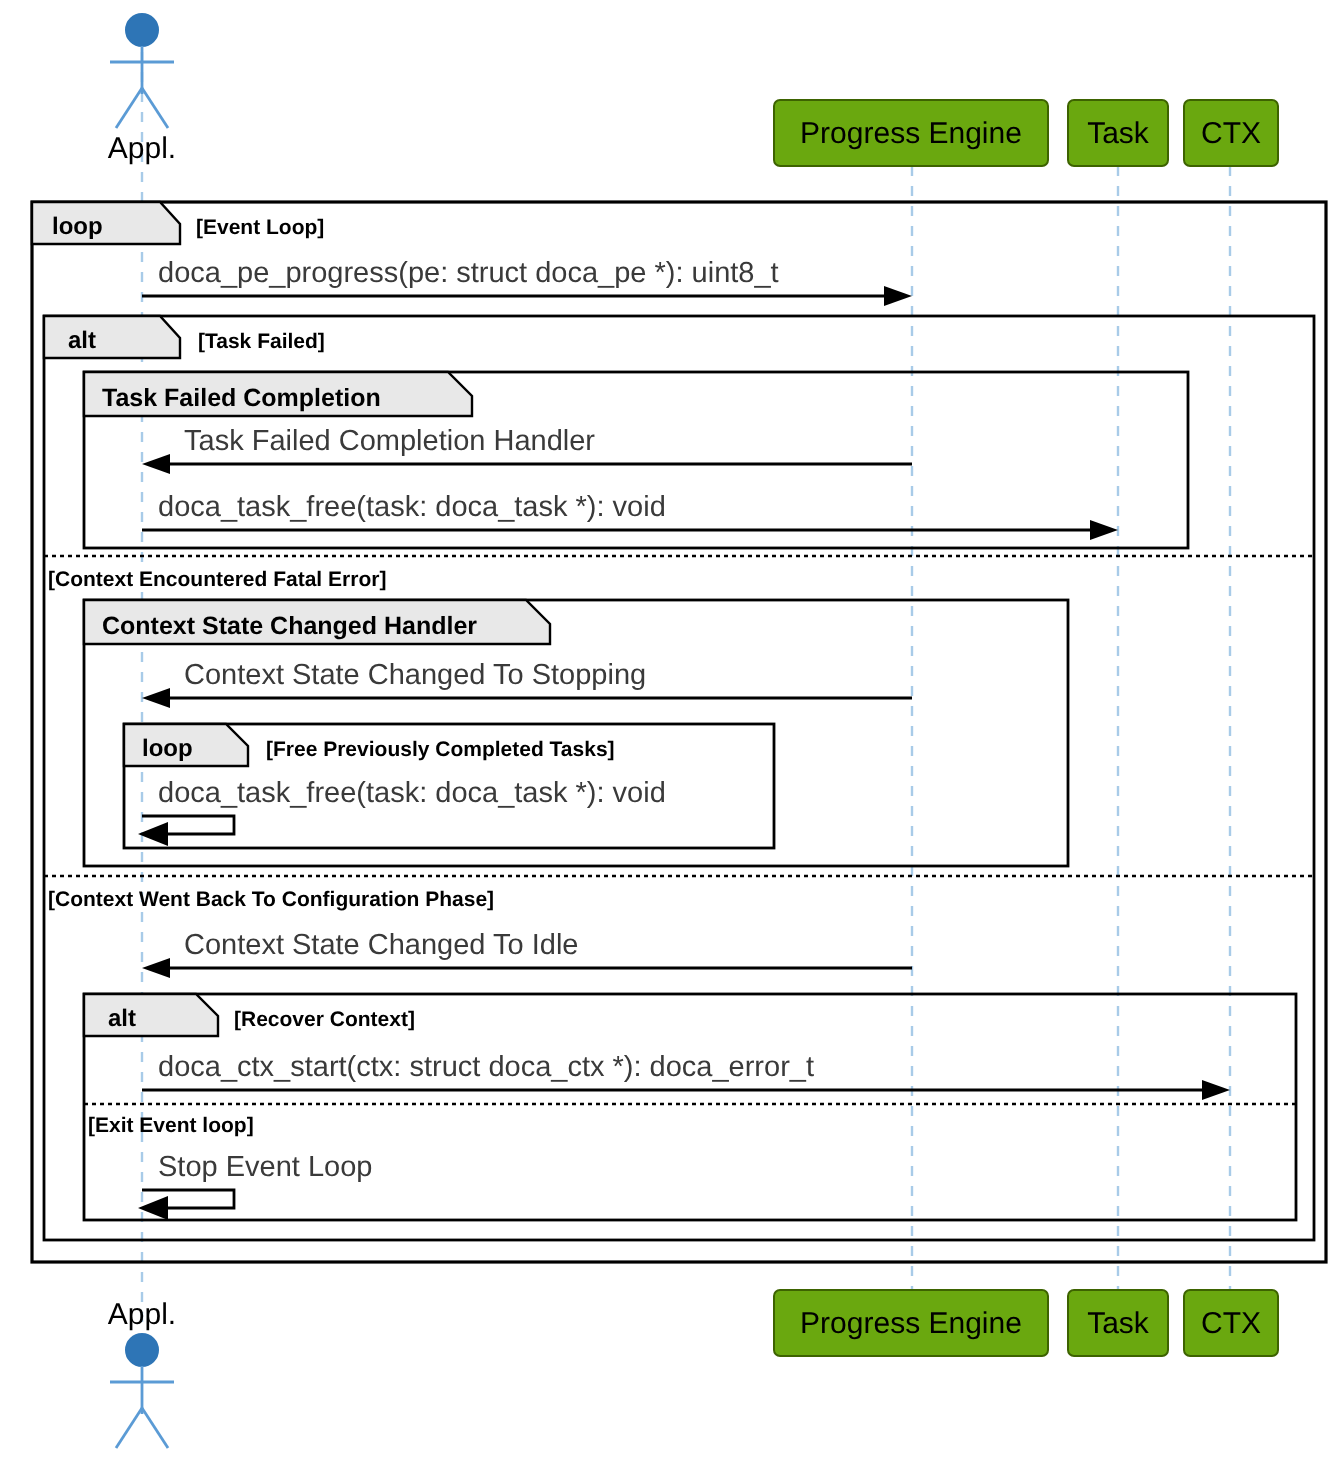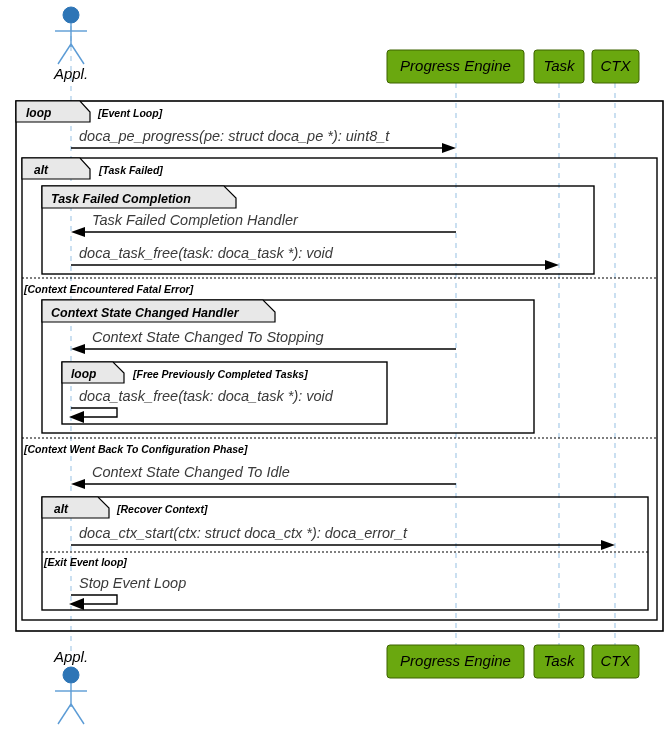--- a/index.html
+++ b/index.html
@@ -10,21 +10,20 @@
   body {
     width: 672px;
     height: 729px;
     font-family: "Liberation Sans", sans-serif;
     overflow: hidden;
   }
   #diagram-root {
     position: relative;
     width: 556px;
     height: 729px;
-    font-style: italic;
   }
   svg.seq {
     display: block;
     width: 672px;
     height: 729px;
   }
   .participant-box {
     fill: #6aa80f;
     stroke: #3d6300;
     stroke-width: 1;

